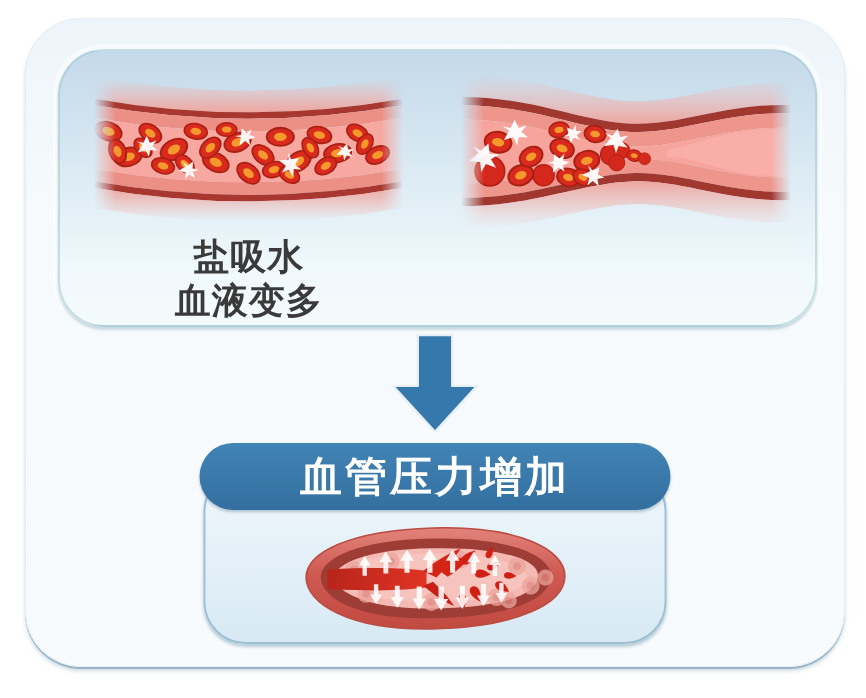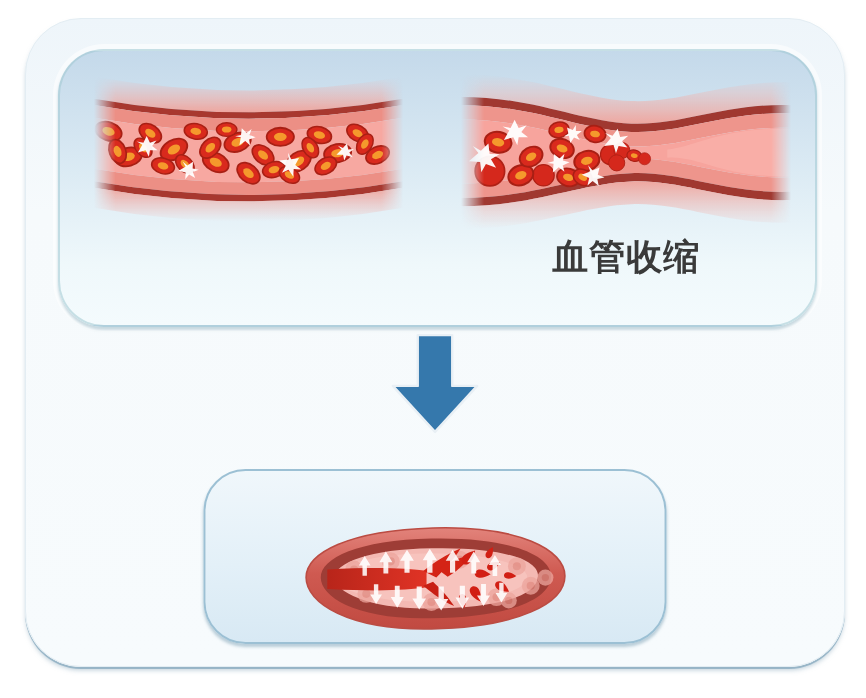--- a/index.html
+++ b/index.html
@@ -134,20 +134,24 @@
             <g>
               <use href="#salt1" transform="translate(58,78) scale(1.2)"></use>
               <use href="#salt1" transform="translate(104,104) scale(1.1) rotate(30)"></use>
               <use href="#salt1" transform="translate(166,68) scale(1.1) rotate(-20)"></use>
               <use href="#salt1" transform="translate(216,98) scale(1.3) rotate(55)"></use>
               <use href="#salt1" transform="translate(276,84) rotate(15)"></use>
             </g>
           </g>
         </svg>
       </div>
+      <div class="cause-label">
+        <div>盐吸水</div>
+        <div>血液变多</div>
+      </div>
     </div>
 
     <div class="cause">
       <div class="cause-art">
         <svg width="330" height="165" viewBox="0 0 320 160">
           <defs>
             <linearGradient id="g-halo-t2" x1="0" y1="0" x2="0" y2="1">
               <stop offset="0" stop-color="#f3bcb6" stop-opacity="0"></stop>
               <stop offset="1" stop-color="#efa29a" stop-opacity="0.95"></stop>
             </linearGradient>
@@ -205,30 +209,32 @@
               <use href="#salt2" transform="translate(22,86) scale(1.5) rotate(20)"></use>
               <use href="#salt2" transform="translate(94,92) scale(1.05) rotate(-25)"></use>
               <use href="#salt2" transform="translate(128,104) scale(1.1) rotate(40)"></use>
               <use href="#salt2" transform="translate(150,70) scale(1.25) rotate(10)"></use>
               <use href="#salt2" transform="translate(108,64) scale(0.9) rotate(-40)"></use>
             </g>
           </g>
         </svg>
       </div>
       <div class="cause-label">
-        <div>血管收缩</div>
       </div>
     </div>
   </div>
 
   <svg class="connector-arrow" viewBox="0 0 96 108">
     <polygon points="30,3 66,3 66,56 92,56 48,104 4,56 30,56" fill="#3578ac" stroke="#e9f0f5" stroke-width="2.5" stroke-linejoin="round"></polygon>
   </svg>
 
   <div class="result-panel">
+    <div class="result-pill">
+      <span>血管压力增加</span>
+    </div>
     <div class="result-body"></div>
     <div class="result-art">
       <svg width="296" height="118" viewBox="0 0 330 145">
         <defs>
           <linearGradient id="g-outer3" x1="0" y1="0" x2="0" y2="1">
             <stop offset="0" stop-color="#e2837b"></stop>
             <stop offset="0.45" stop-color="#cf5a51"></stop>
             <stop offset="1" stop-color="#c14a41"></stop>
           </linearGradient>
           <linearGradient id="g-jet3" x1="0" y1="0" x2="1" y2="0">

